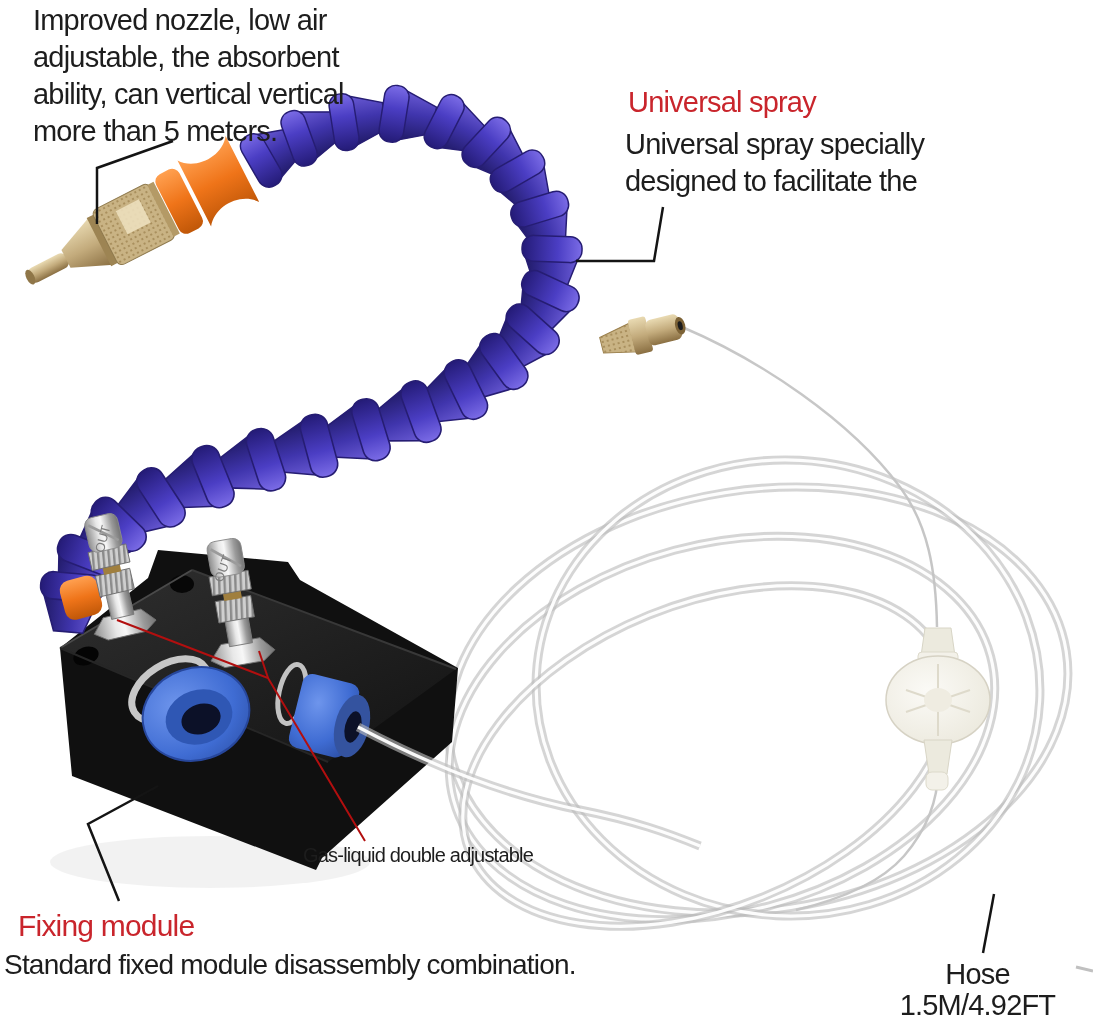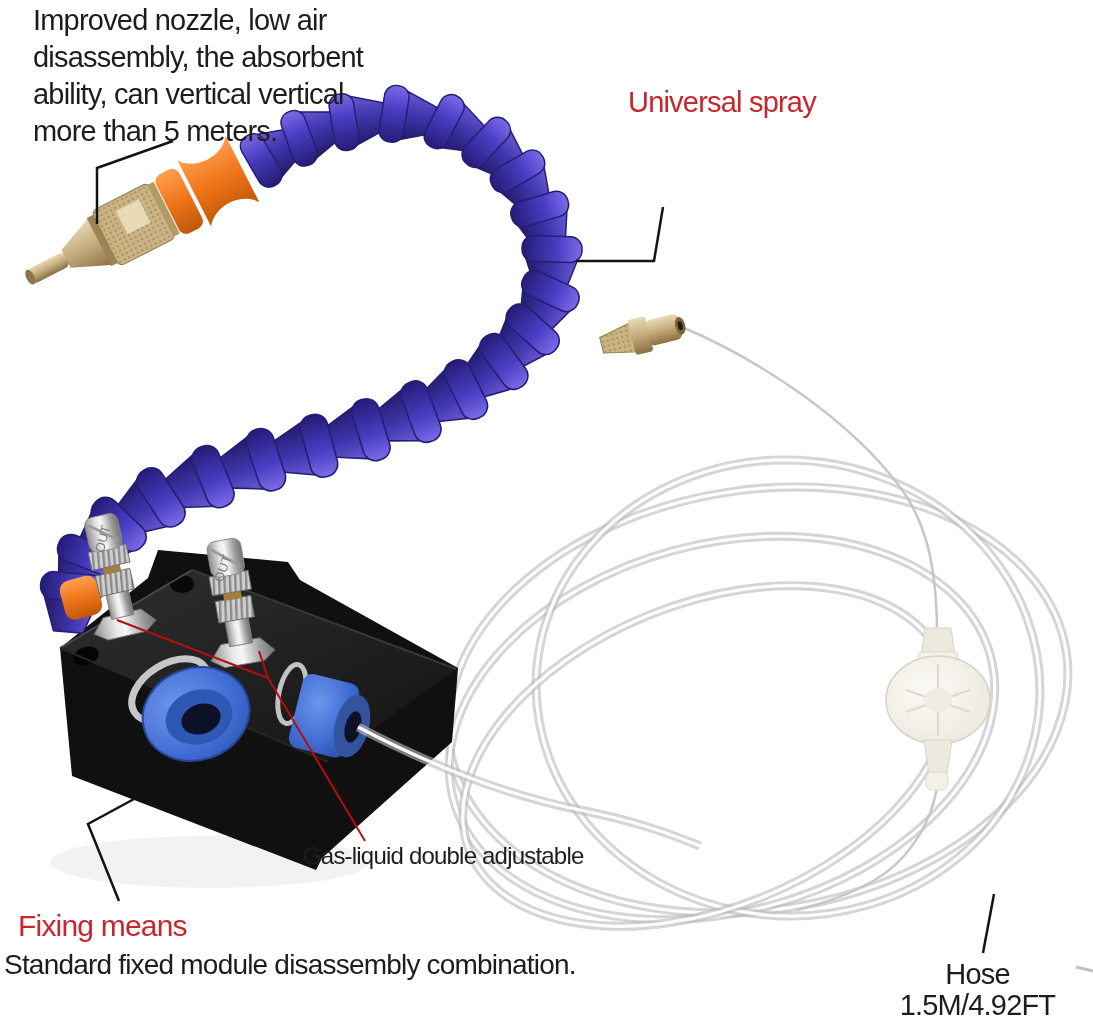--- a/index.html
+++ b/index.html
@@ -4,21 +4,21 @@
 <style>
   html,body{margin:0;padding:0;background:#ffffff;}
   .stage{position:relative;width:1093px;height:1021px;background:#ffffff;overflow:hidden;
          font-family:"Liberation Sans", sans-serif;color:#1d1d1d;}
   .stage svg{position:absolute;left:0;top:0;}
   .txt{position:absolute;letter-spacing:-0.8px;line-height:37px;font-size:29px;white-space:nowrap;}
   .red{color:#c9252c;}
   .para-topleft{left:33px;top:2px;}
   .us-title{left:628px;top:84px;text-align:center;}
   .us-body{left:625px;top:126px;}
-  .gas-label{left:303px;top:837px;font-size:24px;}
+  .gas-label{left:303px;top:837px;font-size:20px;}
   .fix-title{left:18px;top:907px;font-size:30px;}
   .fix-body{left:4px;top:946px;font-size:28px;}
   .hose-label{left:860px;top:959px;width:235px;text-align:center;line-height:31px;}
 </style>
 </head>
 <body>
 
 <div class="stage">
 
   <svg width="1093" height="1021" viewBox="0 0 1093 1021">
@@ -208,32 +208,34 @@
       <path d="M994,894 L983,953"></path>
     </g>
     <g fill="none" stroke="#b20f0f" stroke-width="2">
       <path d="M117,620 L268,678 L365,841"></path>
       <path d="M259,651 L268,678"></path>
     </g>
   </svg>
 
   <div class="txt para-topleft">
     <div>Improved nozzle, low air</div>
-    <div>disassembly, the absorbent</div>
+    <div>adjustable, the absorbent</div>
     <div>ability, can vertical vertical</div>
     <div>more than 5 meters.</div>
   </div>
 
   <div class="txt us-title red">Universal spray</div>
   <div class="txt us-body">
+    <div>Universal spray specially</div>
+    <div>designed to facilitate the</div>
   </div>
 
   <div class="txt gas-label">Gas-liquid double adjustable</div>
 
-  <div class="txt fix-title red">Fixing means</div>
+  <div class="txt fix-title red">Fixing module</div>
   <div class="txt fix-body">Standard fixed module disassembly combination.</div>
 
   <div class="txt hose-label">
     <div>Hose</div>
     <div>1.5M/4.92FT</div>
   </div>
 
 </div>
 
 </body></html>

